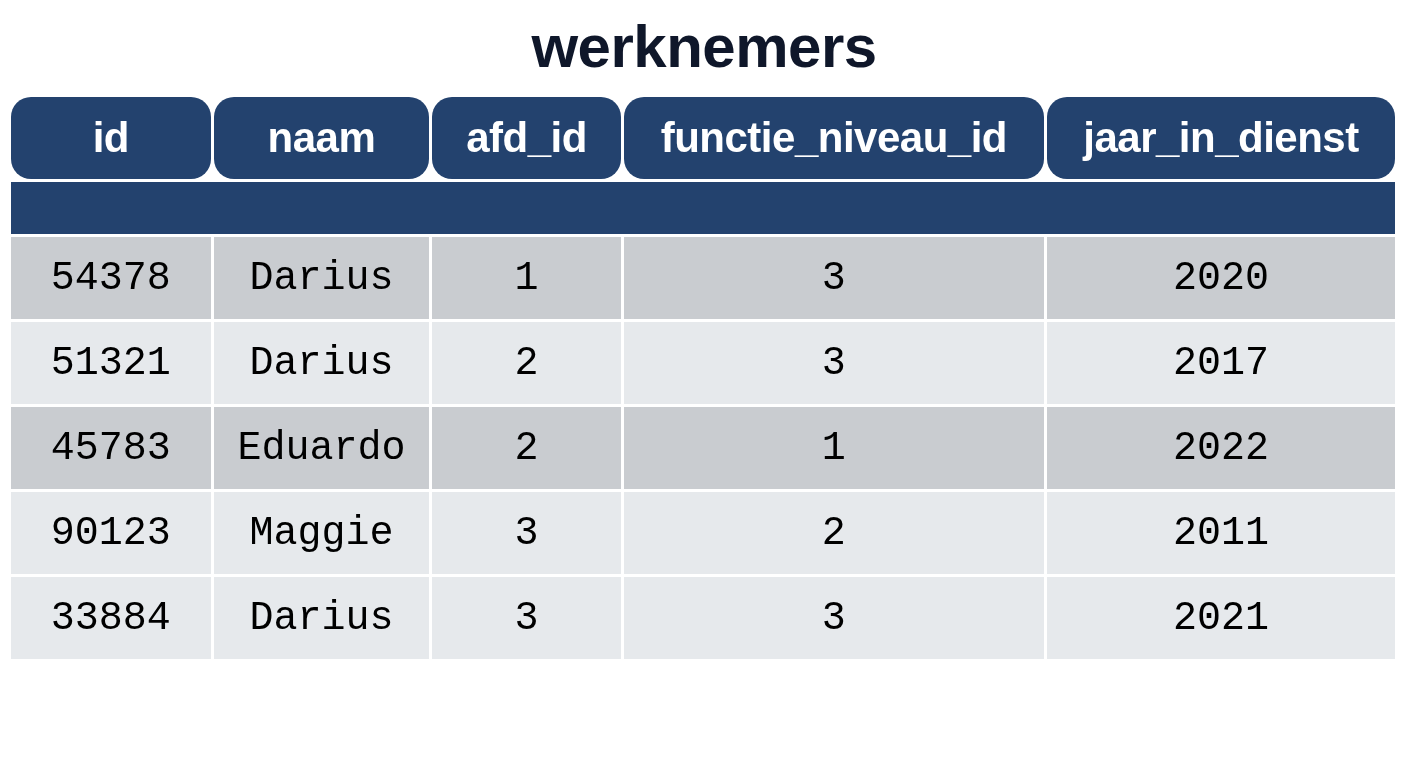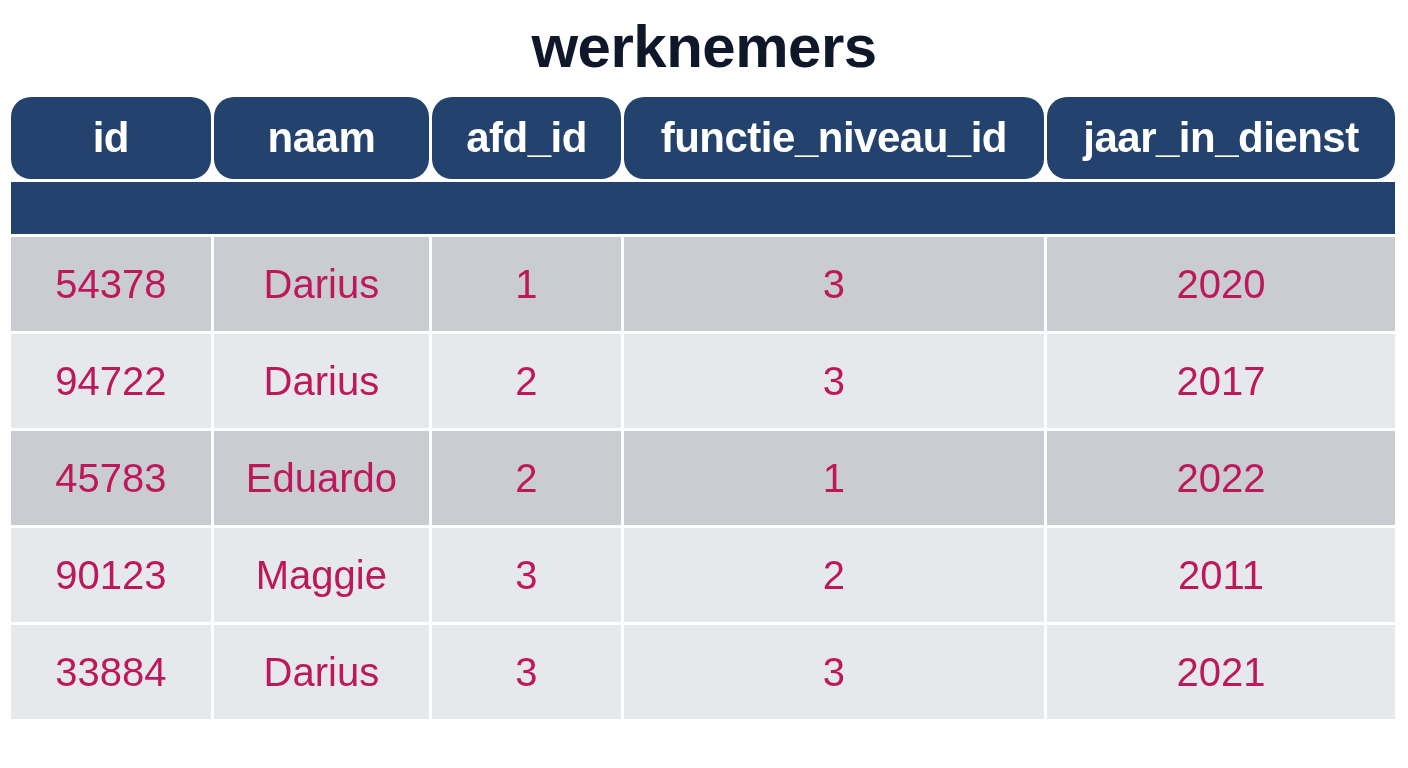--- a/index.html
+++ b/index.html
@@ -81,28 +81,28 @@
   tbody tr.band-row td {
     background: #23426e;
     height: 52px;
     padding: 0;
     border: 0;
   }
 
   
   tbody tr.data-row td {
     font-size: 40px;
-    color: #be185d;
+    color: #000000;
     text-align: center;
     vertical-align: middle;
-    height: 94px;
+    height: 82px;
     padding: 0 6px;
     white-space: nowrap;
     overflow: hidden;
-    font-family: Liberation Sans, sans-serif;
+    font-family: Liberation Mono, monospace;
   }
 
   tbody tr.data-row.odd td  { background: #c9ccd0; }
   tbody tr.data-row.even td { background: #e6e9ec; }
 </style>
 </head>
 <body>
 
 <div id="page">
 
@@ -134,21 +134,21 @@
 
         <tr class="data-row odd">
           <td>54378</td>
           <td>Darius</td>
           <td>1</td>
           <td>3</td>
           <td>2020</td>
         </tr>
 
         <tr class="data-row even">
-          <td>94722</td>
+          <td>51321</td>
           <td>Darius</td>
           <td>2</td>
           <td>3</td>
           <td>2017</td>
         </tr>
 
         <tr class="data-row odd">
           <td>45783</td>
           <td>Eduardo</td>
           <td>2</td>

